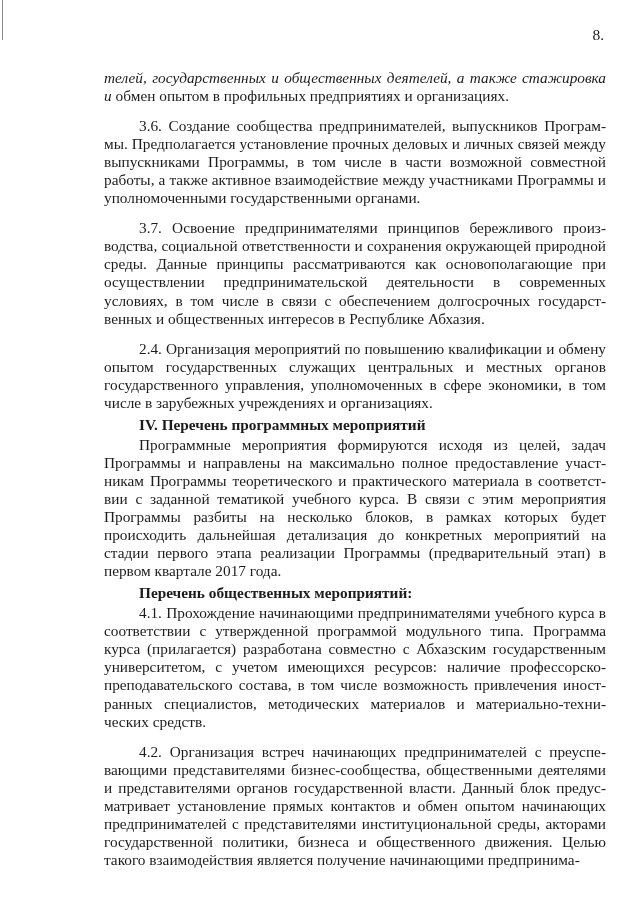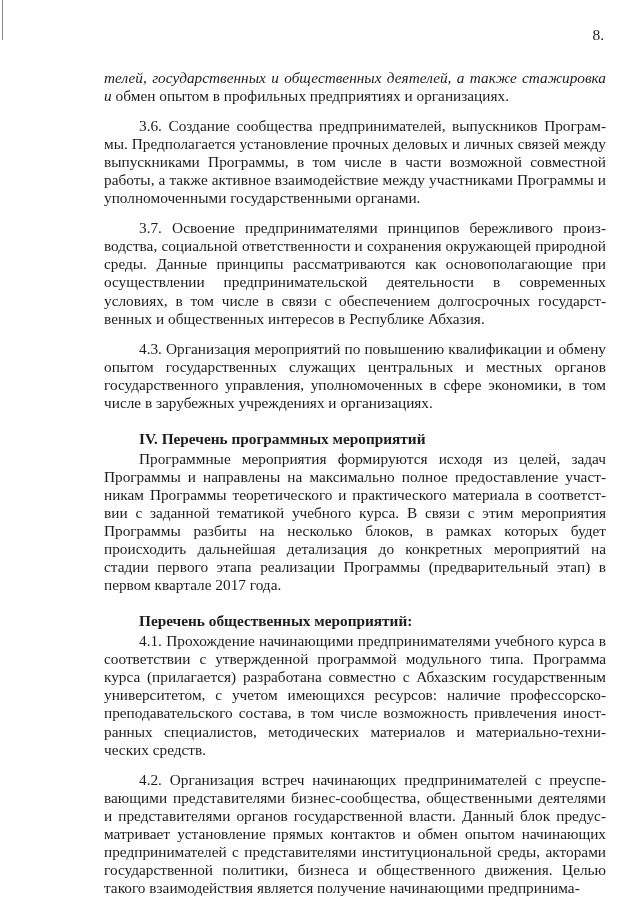--- a/index.html
+++ b/index.html
@@ -45,39 +45,39 @@
       hyphens: manual;
     }
     .indent { text-indent: 35px; margin-top: 12px; }
     .italic-lead { font-style: italic; }
     .heading {
       margin: 0;
       font-weight: bold;
       padding-left: 35px;
       font-size: 15.3px;
     }
-    .gap-heading-before { margin-top: 18px; }
+    .gap-heading-before { margin-top: 4px; }
     .gap-heading-after { margin-top: 2px; }
   </style>
 </head>
 <body>
 
 <div class="scan-edge"></div>
 
 <div class="page-number">8.</div>
 
 <div class="content">
 
   <p class="p"><span class="italic-lead">телей, государственных и общественных деятелей, а также стажировка и</span><span> обмен опытом в профильных предприятиях и организациях.</span></p>
 
   <p class="p indent">3.6. Создание сообщества предпринимателей, выпускников Програм­мы. Предполагается установление прочных деловых и личных связей между выпускниками Программы, в том числе в части возможной совмест­ной работы, а также активное взаимодействие между участниками Прог­раммы и уполномоченными государственными органами.</p>
 
   <p class="p indent">3.7. Освоение предпринимателями принципов бережливого произ­водства, социальной ответственности и сохранения окружающей природ­ной среды. Данные принципы рассматриваются как основополагающие при осуществлении предпринимательской деятельности в современных условиях, в том числе в связи с обеспечением долгосрочных государст­венных и общественных интересов в Республике Абхазия.</p>
 
-  <p class="p indent">4.3. Организация мероприятий по повышению квалификации и обмену опытом государственных служащих центральных и местных орга­нов государственного управления, уполномоченных в сфере экономики, в том числе в зарубежных учреждениях и организациях.</p>
+  <p class="p indent">2.4. Организация мероприятий по повышению квалификации и обмену опытом государственных служащих центральных и местных орга­нов государственного управления, уполномоченных в сфере экономики, в том числе в зарубежных учреждениях и организациях.</p>
 
   <h2 class="heading gap-heading-before">IV. Перечень программных мероприятий</h2>
 
   <p class="p indent gap-heading-after">Программные мероприятия формируются исходя из целей, задач Программы и направлены на максимально полное предоставление участ­никам Программы теоретического и практического материала в соответст­вии с заданной тематикой учебного курса. В связи с этим мероприятия Программы разбиты на несколько блоков, в рамках которых будет происходить дальнейшая детализация до конкретных мероприятий на стадии первого этапа реализации Программы (предварительный этап) в первом квартале 2017 года.</p>
 
   <h3 class="heading gap-heading-before">Перечень общественных мероприятий:</h3>
 
   <p class="p indent gap-heading-after">4.1. Прохождение начинающими предпринимателями учебного курса в соответствии с утвержденной программой модульного типа. Программа курса (прилагается) разработана совместно с Абхазским государственным университетом, с учетом имеющихся ресурсов: наличие профессорско-преподавательского состава, в том числе возможность привлечения иност­ранных специалистов, методических материалов и материально-техни­ческих средств.</p>
 
   <p class="p indent">4.2. Организация встреч начинающих предпринимателей с преуспе­вающими представителями бизнес-сообщества, общественными деятелями и представителями органов государственной власти. Данный блок предус­матривает установление прямых контактов и обмен опытом начинающих предпринимателей с представителями институциональной среды, акторами государственной политики, бизнеса и общественного движения. Целью такого взаимодействия является получение начинающими предпринима-</p>

